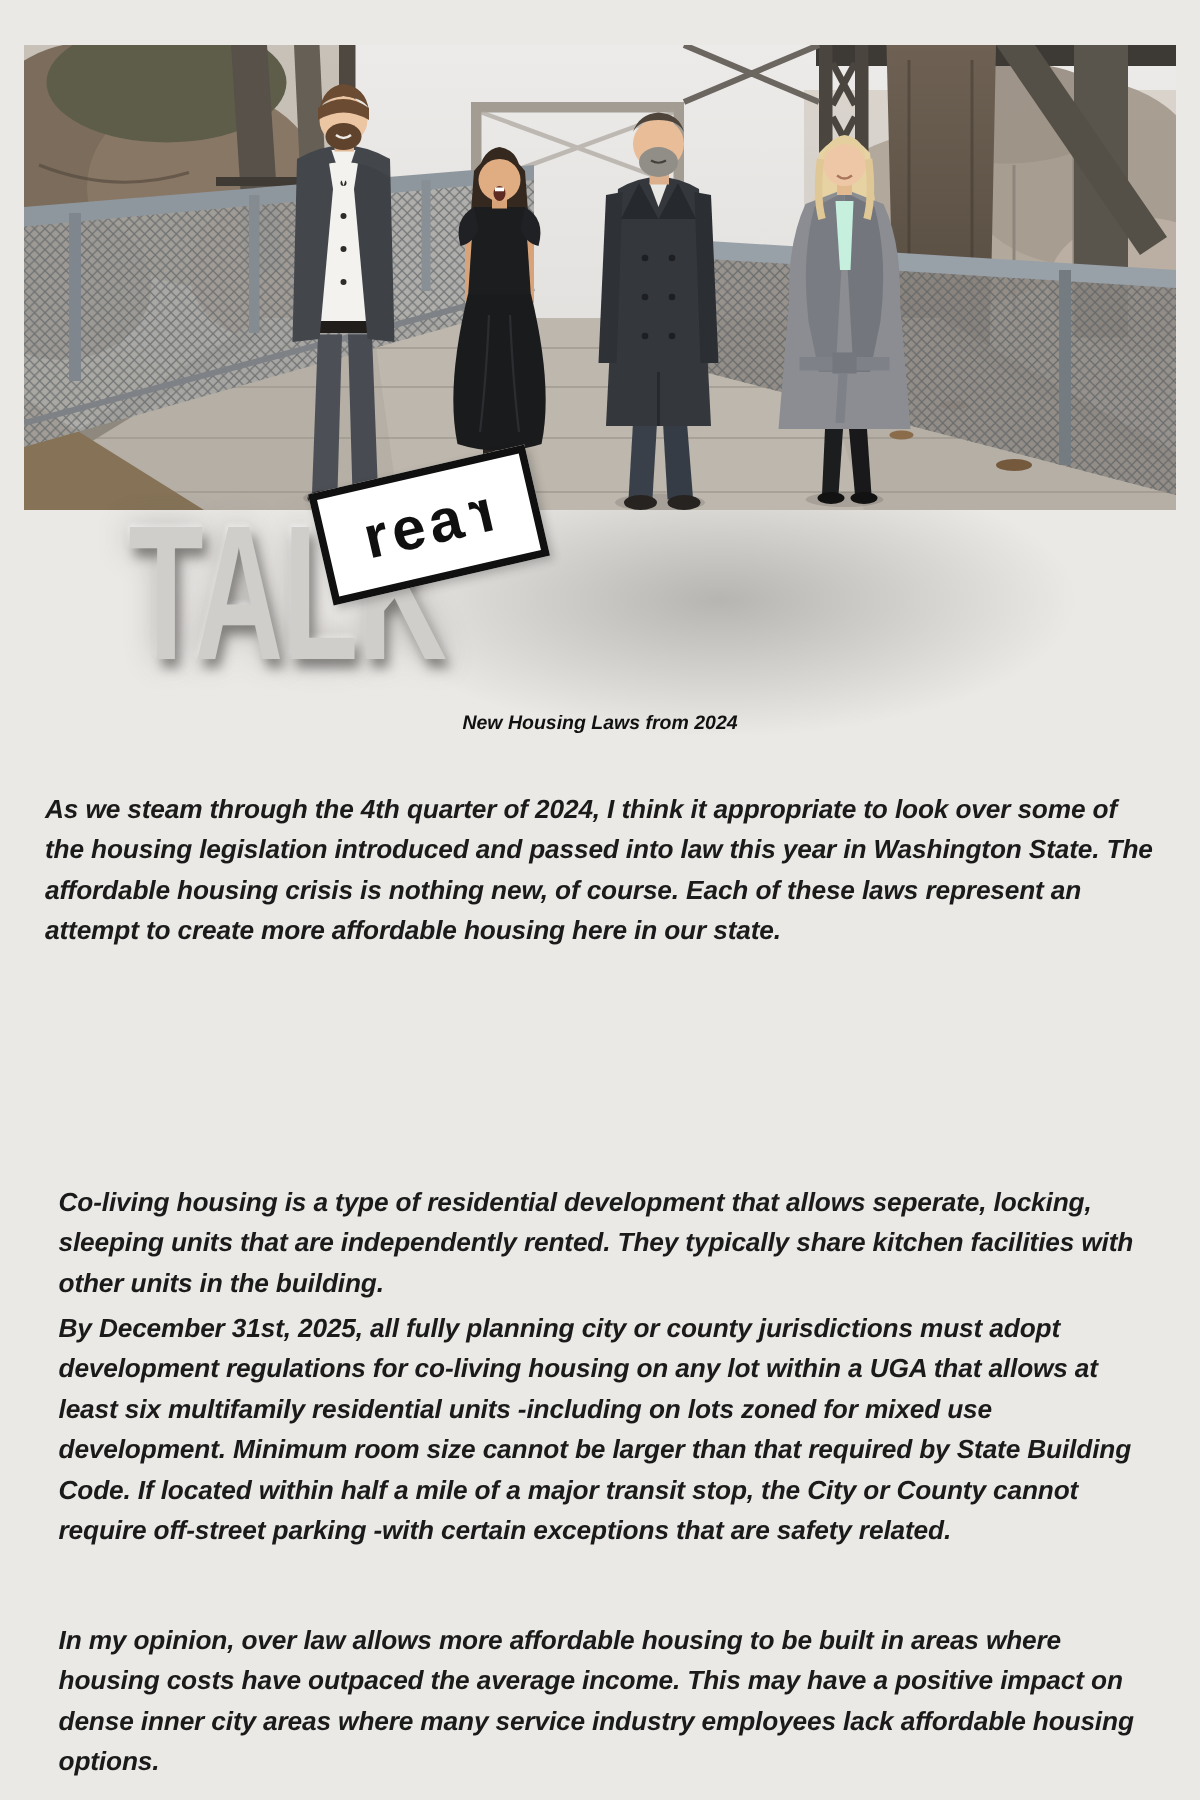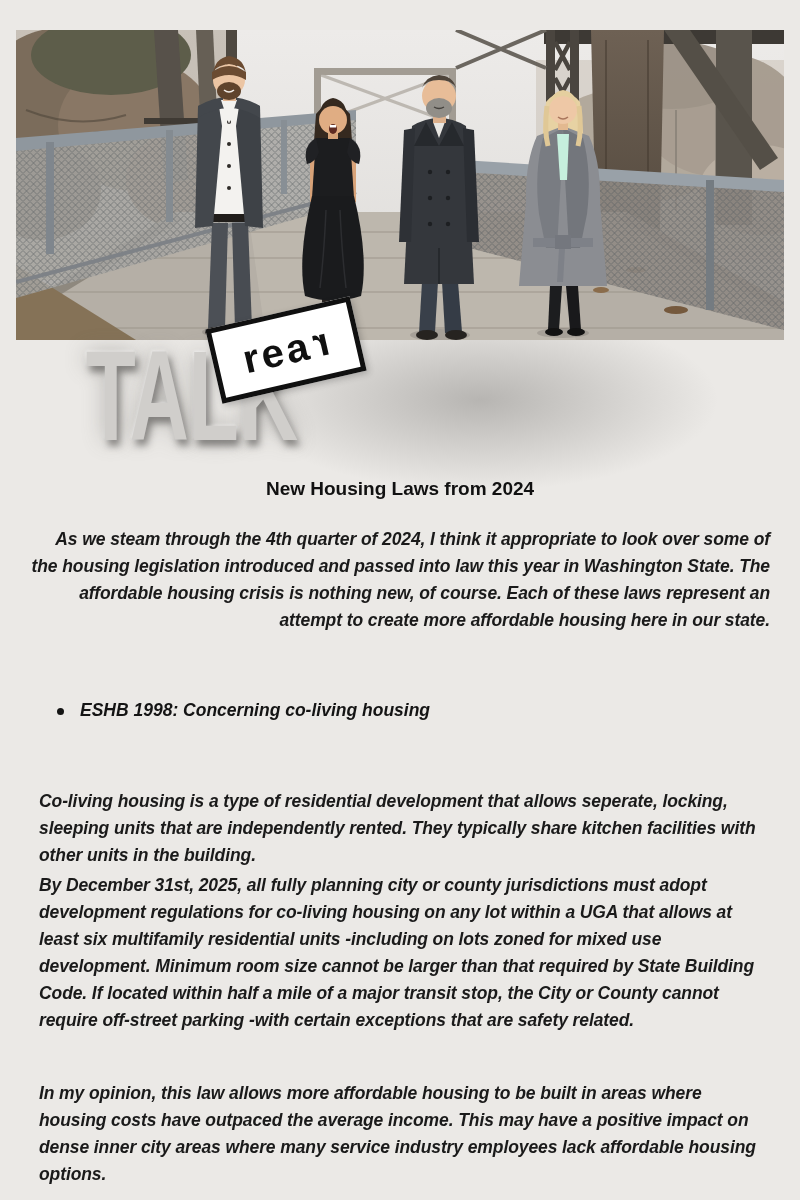--- a/index.html
+++ b/index.html
@@ -43,28 +43,28 @@
     display:inline-block;
     font-size:128px;font-weight:bold;line-height:0.82;letter-spacing:0px;
     color:#d0cecb;
     transform:translateX(26px) scaleX(0.64);
     transform-origin:center top;
     text-shadow:5px 6px 9px rgba(68,66,63,.55), -1px -1px 4px rgba(255,255,255,.55), 0 0 26px rgba(108,106,102,.45);
   }
   
   .article-title{
     position:absolute;left:0;right:0;top:465px;
-    text-align:center;font-size:19px;font-weight:bold;color:#111;
+    text-align:center;font-size:13px;font-weight:bold;font-style:italic;color:#111;
   }
   .para{
     position:absolute;left:39px;right:38px;
     font-size:17.5px;font-weight:bold;font-style:italic;
     line-height:27px;letter-spacing:-0.1px;color:#1a1a1a;
   }
-  .para.centered{text-align:right;left:30px;right:30px;}
+  .para.centered{text-align:left;left:30px;right:30px;}
   .intro{top:508px;}
   .bullet-row{
     position:absolute;left:39px;right:38px;top:700px;
     display:flex;align-items:flex-start;
     font-size:17.5px;font-weight:bold;font-style:italic;color:#141414;
   }
   .bullet-dot{
     width:7px;height:7px;border-radius:50%;background:#141414;
     margin:8px 16px 0 18px;flex:0 0 auto;
   }
@@ -275,22 +275,18 @@
   </div>
 
   <div class="talk-wrap">
     <span class="talk">TALK</span>
   </div>
 
   <h1 class="article-title">New Housing Laws from 2024</h1>
 
   <p class="para centered intro">As we steam through the 4th quarter of 2024, I think it appropriate to look over some of the housing legislation introduced and passed into law this year in Washington State. The affordable housing crisis is nothing new, of course. Each of these laws represent an attempt to create more affordable housing here in our state.</p>
 
-  <div class="bullet-row">
-    <span class="bullet-dot"></span>
-    <span>ESHB 1998: Concerning co-living housing</span>
-  </div>
 
   <p class="para p1">Co-living housing is a type of residential development that allows seperate, locking, sleeping units that are independently rented. They typically share kitchen facilities with other units in the building.</p>
   <p class="para p2">By December 31st, 2025, all fully planning city or county jurisdictions must adopt development regulations for co-living housing on any lot within a UGA that allows at least six multifamily residential units -including on lots zoned for mixed use development. Minimum room size cannot be larger than that required by State Building Code. If located within half a mile of a major transit stop, the City or County cannot require off-street parking -with certain exceptions that are safety related.</p>
-  <p class="para p3">In my opinion, this law allows more affordable housing to be built in areas where housing costs have outpaced the average income. This may have a positive impact on dense inner city areas where many service industry employees lack affordable housing options.</p>
+  <p class="para p3">In my opinion, over law allows more affordable housing to be built in areas where housing costs have outpaced the average income. This may have a positive impact on dense inner city areas where many service industry employees lack affordable housing options.</p>
 
 </div>
 
 </body></html>

